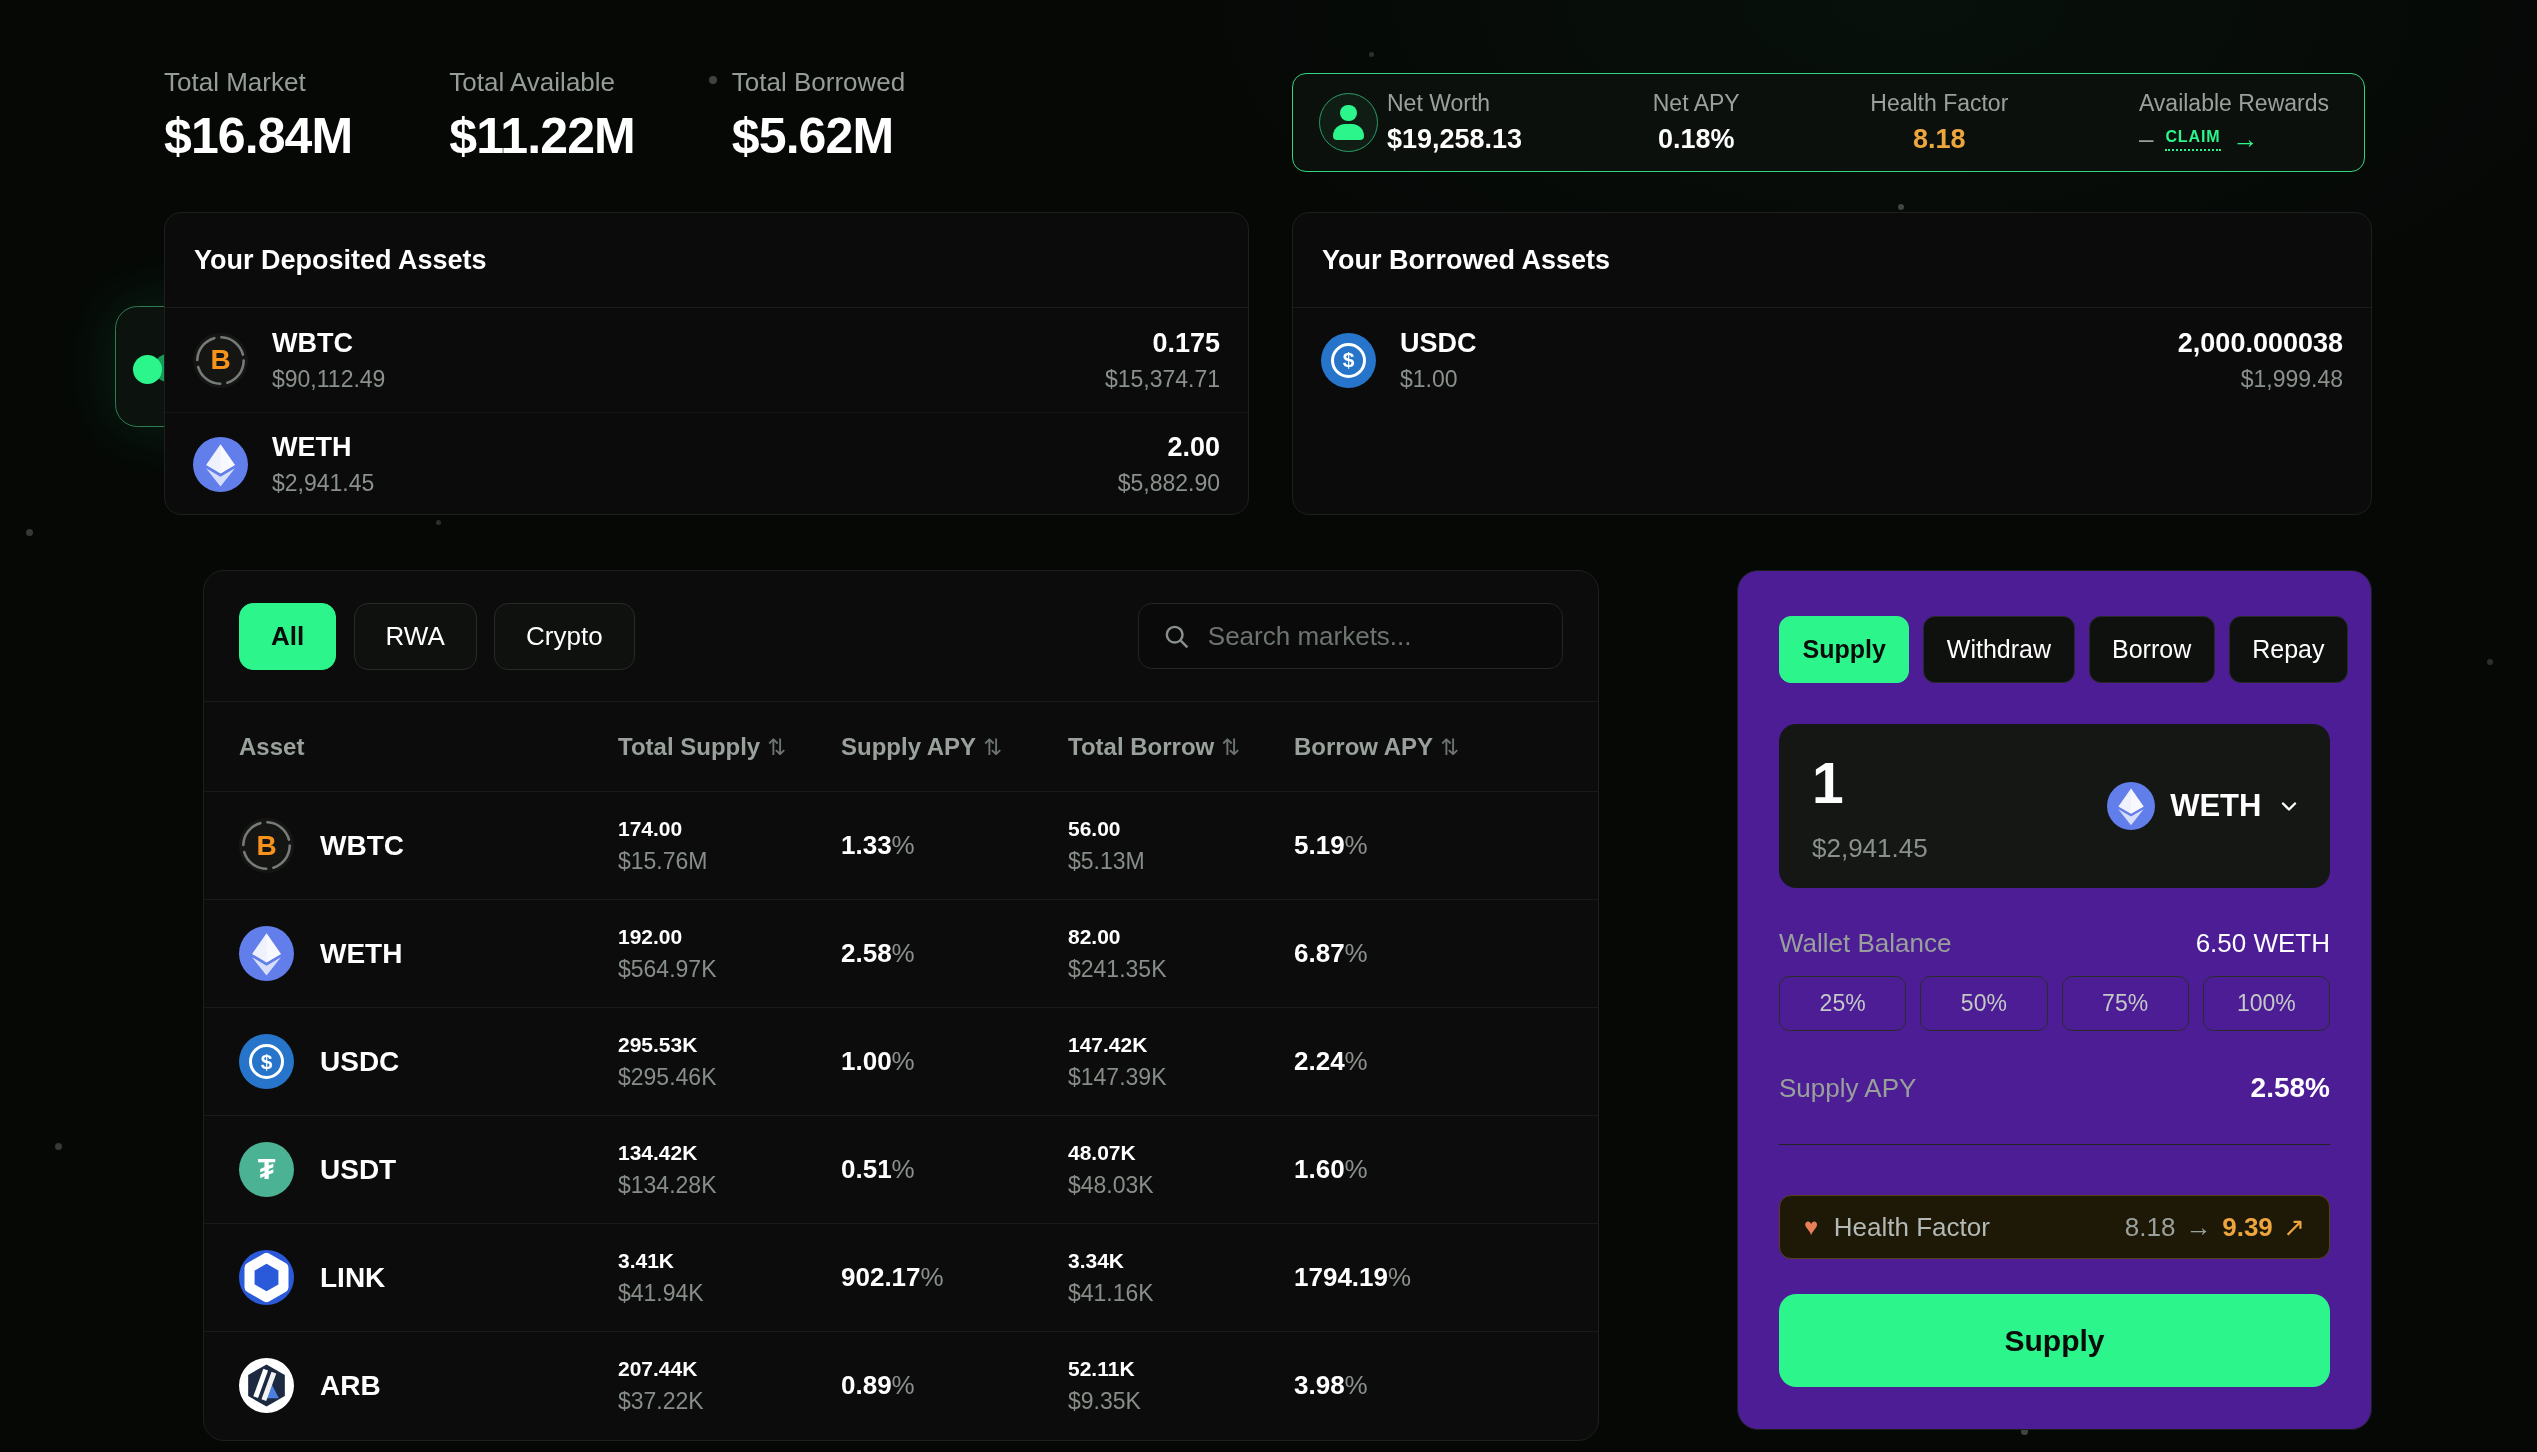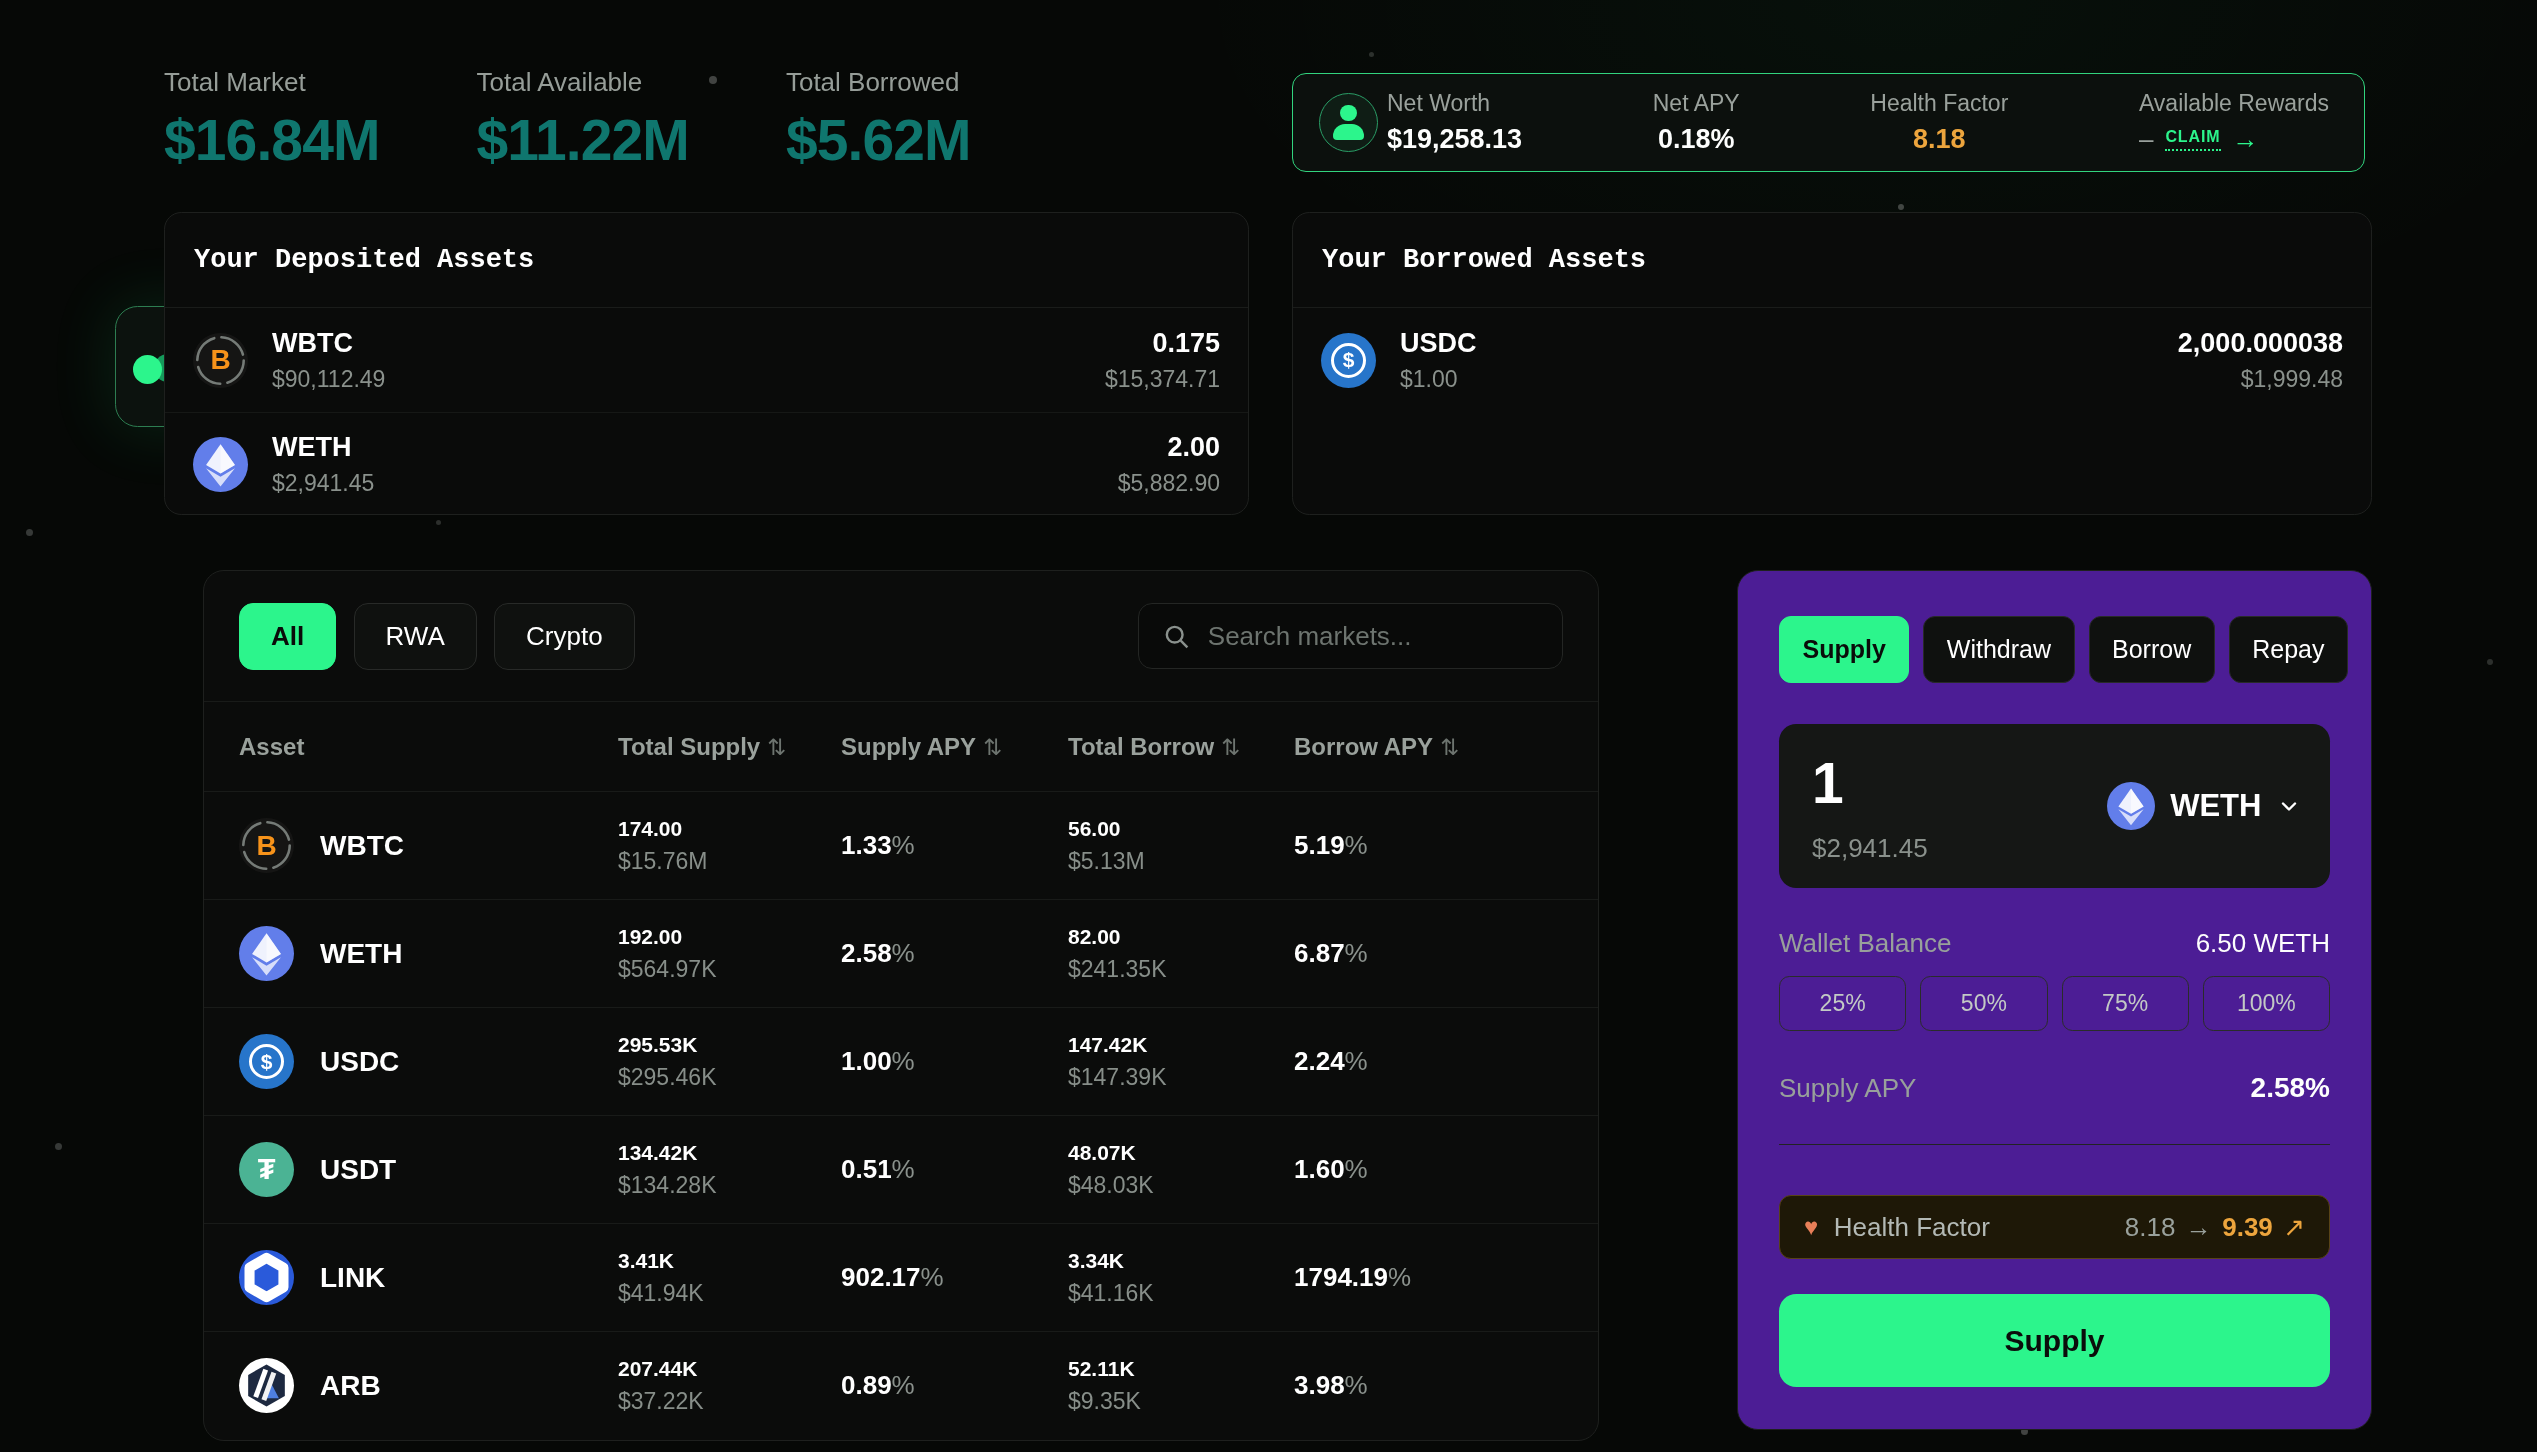--- a/index.html
+++ b/index.html
@@ -9,21 +9,21 @@
     background:#060806;
     background-image: radial-gradient(1210px 605px at 75% 0%, rgba(44,245,140,0.035), transparent 60%);
     font-family:"Liberation Sans","DejaVu Sans",sans-serif;
     color:#fff;
   }
   .dot { position:absolute; border-radius:50%; background:#c9cdca; pointer-events:none; }
 
   
   .stats { position:absolute; left:164px; top:67px; display:flex; gap:97px; }
   .stat .lbl { font-size:26px; color:#969d98; margin-bottom:8.6px; }
-  .stat .val { font-size:57px; font-weight:700; letter-spacing:-0.9px; color:#0f766e; }
+  .stat .val { font-size:50px; font-weight:700; letter-spacing:-0.9px; color:#ffffff; }
 
   
   .nw-card {
     position:absolute; left:1292px; top:73px; width:1073px; height:99px;
     border:1.7px solid #32d47e; border-radius:14px; background:#0c100d;
     display:flex; align-items:center; padding:0 35px 0 26px; gap:9px;
   }
   .avatar { width:59px; height:59px; border-radius:50%; border:1.7px solid #2a9d66; background:#0f1d15;
             display:flex; flex-direction:column; align-items:center; justify-content:center; gap:2.6px; flex:0 0 auto;}
   .avatar .head { width:16.4px; height:16.4px; border-radius:50%; background:#2cf58c; }
@@ -43,21 +43,21 @@
     position:absolute; left:115px; top:306px; width:105px; height:121px; z-index:0;
     border:1.7px solid #2d7d51; border-radius:22.5px; background:#0c120e;
     box-shadow:0 0 61px 7px rgba(44,245,140,.10);
   }
   .edge-btn .coinB { position:absolute; left:38px; top:47px; width:28px; height:28px; border-radius:50%; background:#159a5b; }
   .edge-btn .coinA { position:absolute; left:17.3px; top:48px; width:29px; height:29px; border-radius:50%; background:#2cf58c; }
 
   
   .panel { position:absolute; background:#0a0b0a; border:0.9px solid #1e201e; border-radius:17.3px; overflow:hidden; z-index:1; }
   .p-head { height:95px; display:flex; align-items:center; padding:0 29px;
-            border-bottom:0.9px solid #1a1c1a; font-size:27px; font-weight:700;font-family:Liberation Mono, monospace; }
+            border-bottom:0.9px solid #1a1c1a; font-size:27px; font-weight:700; }
 
   
   .a-row { height:104px; display:flex; align-items:center; justify-content:space-between; padding:0 28px; }
   .a-row + .a-row { border-top:0.9px solid #161816; }
   .a-left { display:flex; align-items:center; gap:24px; }
   .a-sym { font-size:27px; font-weight:700; margin-bottom:7px; }
   .a-price { font-size:23px; color:#8a918c; }
   .a-right { text-align:right; }
   .a-amt { font-size:27px; font-weight:700; margin-bottom:7px; }
   .a-usd { font-size:23px; color:#8a918c; }

